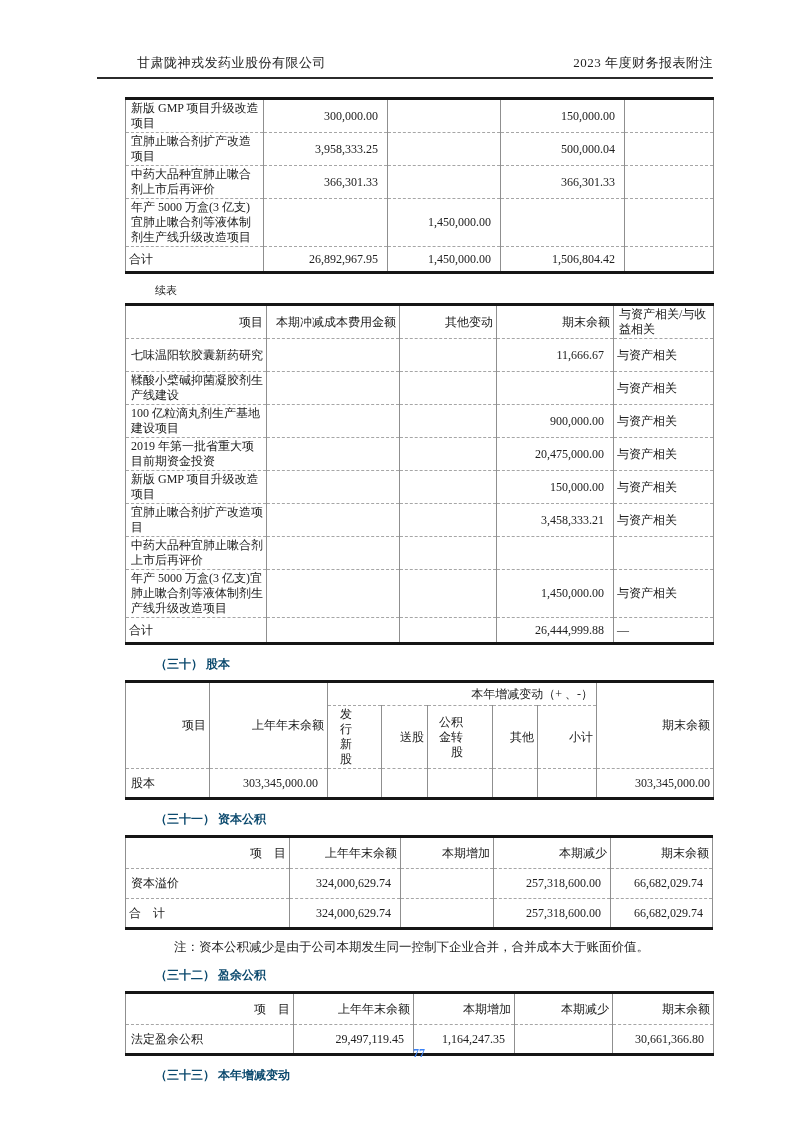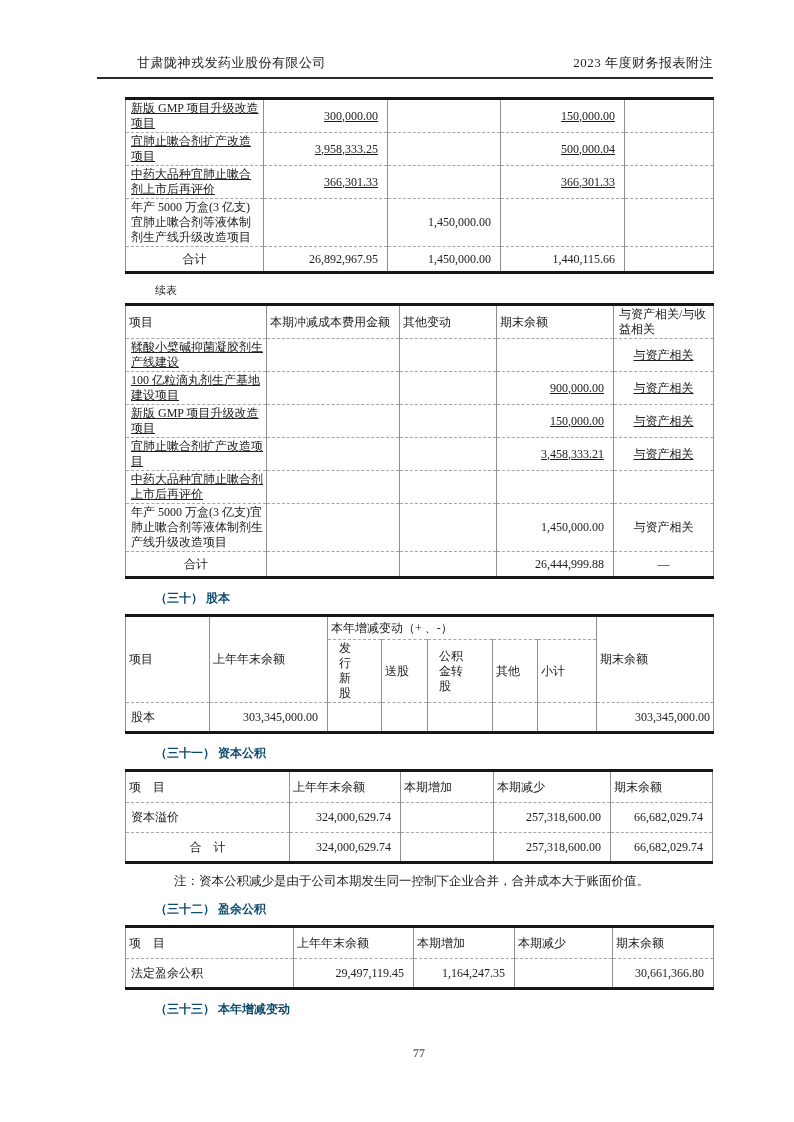--- a/index.html
+++ b/index.html
@@ -24,38 +24,38 @@
   .content { position:absolute; left:125px; top:97px; width:588px; }
 
   table { border-collapse:collapse; table-layout:fixed; width:588px;
           border-top:3px solid #161616; border-bottom:3px solid #161616; }
   td, th {
     border-left:1px solid #8f8f8f; border-right:1px solid #8f8f8f;
     border-top:1px dashed #a6a6a6; border-bottom:1px dashed #a6a6a6;
     padding:1px 3px; font-weight:normal; font-size:12px; line-height:1.25;
     vertical-align:middle; word-break:break-all; color:#202020;
   }
-  th { text-align:left; }
+  th { text-align:right; }
   .name { text-align:left; padding-left:5px; }
   .num  { text-align:right; padding-right:9px; }
-  .ctr  { text-align:center; }
+  .ctr  { text-align:left; }
   .pad11 { padding-left:11px; padding-right:29px; }
   tr.r1 { height:26px; }
-  tr.r2 { height:33px;text-decoration:underline; }
+  tr.r2 { height:33px; }
   tr.r3 { height:46px; }
   tr.hd { height:32px; }
   tr.hs { height:24px; }
   tr.dr { height:30px; }
 
   .cont-label { margin:9px 0 5px 30px; font-size:11px; }
   .sec-title  { font-weight:bold; font-size:12px; margin:11px 0 7px 30px; color:#0c4a6e; }
   .note-line  { margin:9px 0 0 49px; font-size:12.5px; white-space:nowrap; }
 
   .page-number { position:absolute; left:125px; top:1046px; width:588px;
-                 text-align:center; font-size:12px; color:#737373;font-weight:bold; }
+                 text-align:center; font-size:12px; color:#3b82f6;font-weight:bold; }
 </style>
 </head>
 <body>
 
 <div class="page">
 
   <div class="doc-header">
     <span class="company">甘肃陇神戎发药业股份有限公司</span>
     <span class="doc-title">2023 年度财务报表附注</span>
   </div>
@@ -96,21 +96,21 @@
           <td class="name">年产 5000 万盒(3 亿支)宜肺止嗽合剂等液体制剂生产线升级改造项目</td>
           <td class="num"></td>
           <td class="num">1,450,000.00</td>
           <td class="num"></td>
           <td class="ctr"></td>
         </tr>
         <tr class="r1">
           <td class="ctr">合计</td>
           <td class="num">26,892,967.95</td>
           <td class="num">1,450,000.00</td>
-          <td class="num">1,440,115.66</td>
+          <td class="num">1,506,804.42</td>
           <td class="ctr"></td>
         </tr>
       </tbody>
     </table>
 
     <div class="cont-label">续表</div>
 
     <table>
       <colgroup>
           <col style="width:141px">
@@ -121,31 +121,45 @@
         </colgroup>
       <tbody>
         <tr class="hd">
           <th>项目</th>
           <th>本期冲减成本费用金额</th>
           <th>其他变动</th>
           <th>期末余额</th>
           <th class="name">与资产相关/与收益相关</th>
         </tr>
         <tr class="r2">
+          <td class="name">七味温阳软胶囊新药研究</td>
+          <td class="num"></td>
+          <td class="num"></td>
+          <td class="num">11,666.67</td>
+          <td class="ctr">与资产相关</td>
+        </tr>
+        <tr class="r2">
           <td class="name">鞣酸小檗碱抑菌凝胶剂生产线建设</td>
           <td class="num"></td>
           <td class="num"></td>
           <td class="num"></td>
           <td class="ctr">与资产相关</td>
         </tr>
         <tr class="r2">
           <td class="name">100 亿粒滴丸剂生产基地建设项目</td>
           <td class="num"></td>
           <td class="num"></td>
           <td class="num">900,000.00</td>
+          <td class="ctr">与资产相关</td>
+        </tr>
+        <tr class="r2">
+          <td class="name">2019 年第一批省重大项目前期资金投资</td>
+          <td class="num"></td>
+          <td class="num"></td>
+          <td class="num">20,475,000.00</td>
           <td class="ctr">与资产相关</td>
         </tr>
         <tr class="r2">
           <td class="name">新版 GMP 项目升级改造项目</td>
           <td class="num"></td>
           <td class="num"></td>
           <td class="num">150,000.00</td>
           <td class="ctr">与资产相关</td>
         </tr>
         <tr class="r2">

